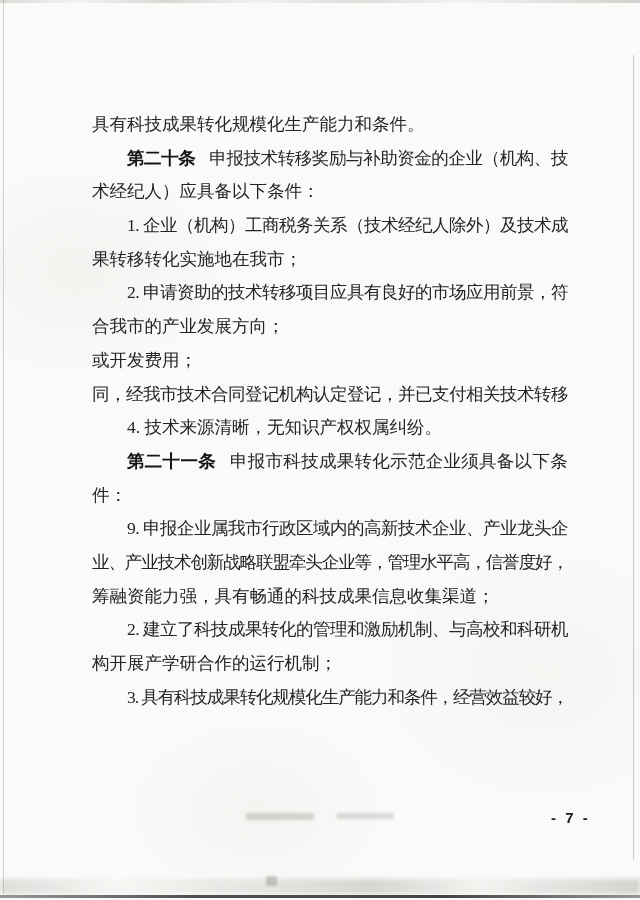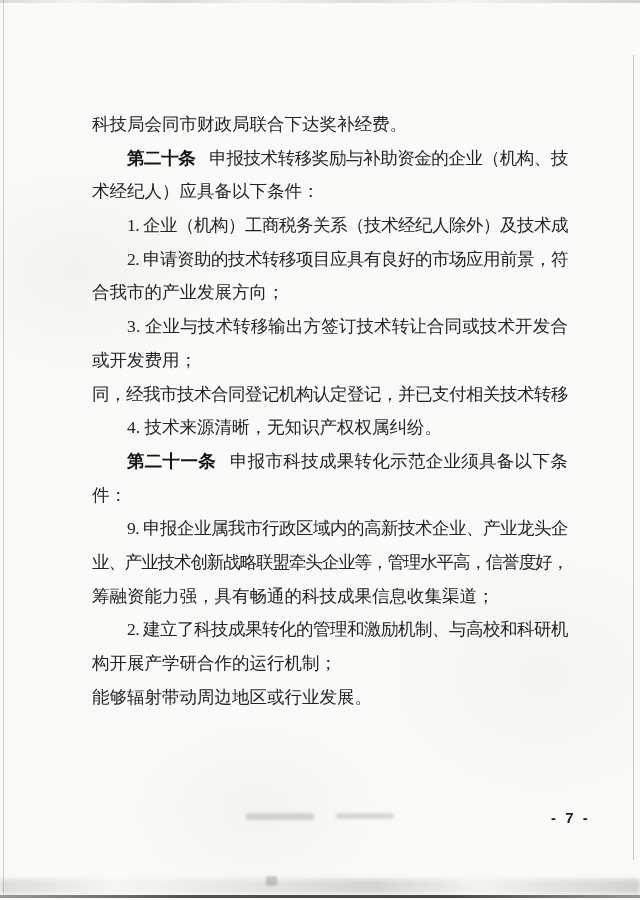--- a/index.html
+++ b/index.html
@@ -78,38 +78,38 @@
 </style>
 </head>
 <body>
 
 <div class="paper">
   <div class="edge-top"></div>
   <div class="edge-left"></div>
   <div class="edge-right"></div>
 
   <div class="doc" id="doc">
-      <div class="line"><span>科技局会同市财政局联合下达奖补经费。</span></div>
+      <div class="line"><span>具有科技成果转化规模化生产能力和条件。</span></div>
       <div class="line indent" style="letter-spacing: -0.42px; text-align: center;"><span class="lead">第二十条</span><span>申报技术转移奖励与补助资金的企业（机构、技</span></div>
       <div class="line"><span>术经纪人）应具备以下条件：</span></div>
       <div class="line indent" style="letter-spacing: -0.5px;"><span>1. 企业（机构）工商税务关系（技术经纪人除外）及技术成</span></div>
+      <div class="line"><span>果转移转化实施地在我市；</span></div>
       <div class="line indent" style="letter-spacing: -0.5px; font-family: Liberation Serif, serif;"><span>2. 申请资助的技术转移项目应具有良好的市场应用前景，符</span></div>
       <div class="line"><span>合我市的产业发展方向；</span></div>
-      <div class="line indent" style="letter-spacing: 0.13px;"><span>3. 企业与技术转移输出方签订技术转让合同或技术开发合</span></div>
       <div class="line"><span>或开发费用；</span></div>
       <div class="line" style="letter-spacing: -0.5px;"><span>同，经我市技术合同登记机构认定登记，并已支付相关技术转移</span></div>
       <div class="line indent"><span>4. 技术来源清晰，无知识产权权属纠纷。</span></div>
       <div class="line indent" style="letter-spacing: 0.29px; text-align: right;"><span class="lead">第二十一条</span><span>申报市科技成果转化示范企业须具备以下条</span></div>
       <div class="line"><span>件：</span></div>
       <div class="line indent" style="letter-spacing: -0.5px;"><span>9. 申报企业属我市行政区域内的高新技术企业、产业龙头企</span></div>
       <div class="line" style="letter-spacing: -1.09px;"><span>业、产业技术创新战略联盟牵头企业等，管理水平高，信誉度好，</span></div>
       <div class="line"><span>筹融资能力强，具有畅通的科技成果信息收集渠道；</span></div>
       <div class="line indent" style="letter-spacing: -0.5px;"><span>2. 建立了科技成果转化的管理和激励机制、与高校和科研机</span></div>
       <div class="line"><span>构开展产学研合作的运行机制；</span></div>
-      <div class="line"><span>能够辐射带动周边地区或行业发展。</span></div>
+      <div class="line indent" style="letter-spacing: -1.09px;"><span>3. 具有科技成果转化规模化生产能力和条件，经营效益较好，</span></div>
     </div>
 
   <div class="smudge-footer-a"></div>
   <div class="smudge-footer-b"></div>
   <div class="pagenum">- 7 -</div>
   <div class="smudge-mid"></div>
   <div class="smudge-bottom"></div>
   <div class="edge-bottom"></div>
 </div>
 

